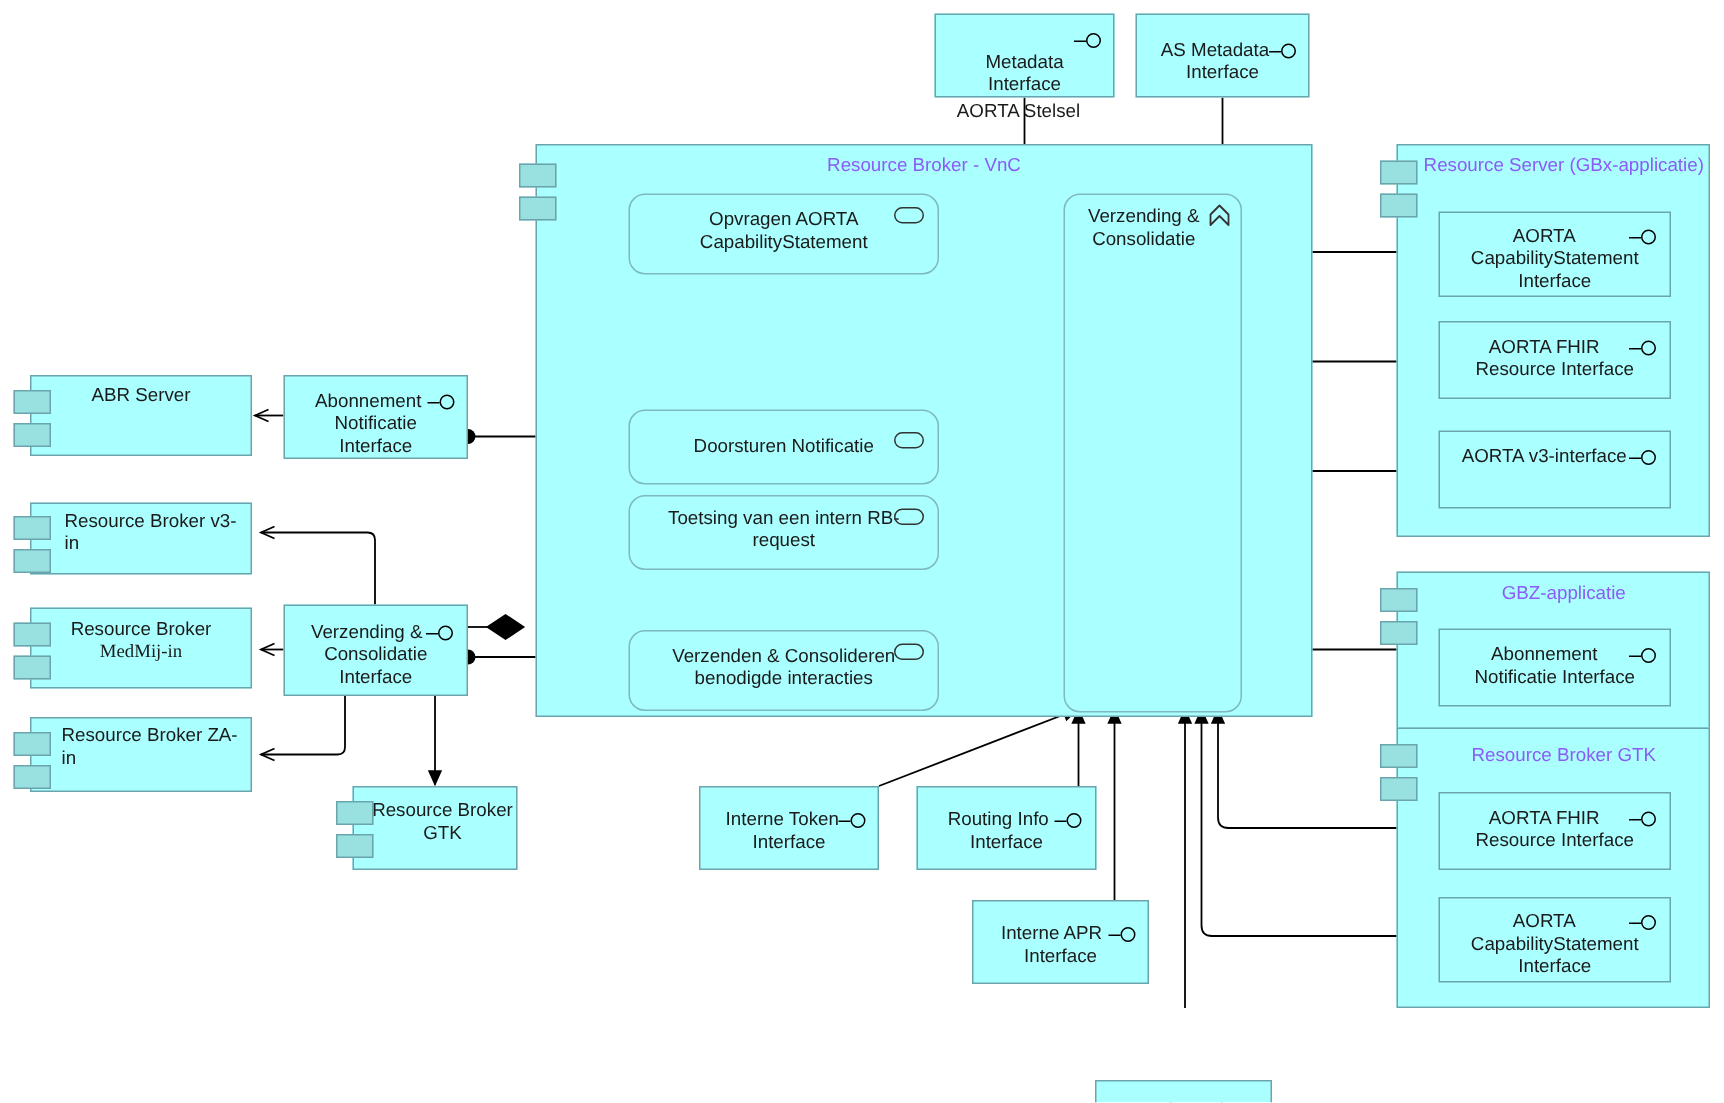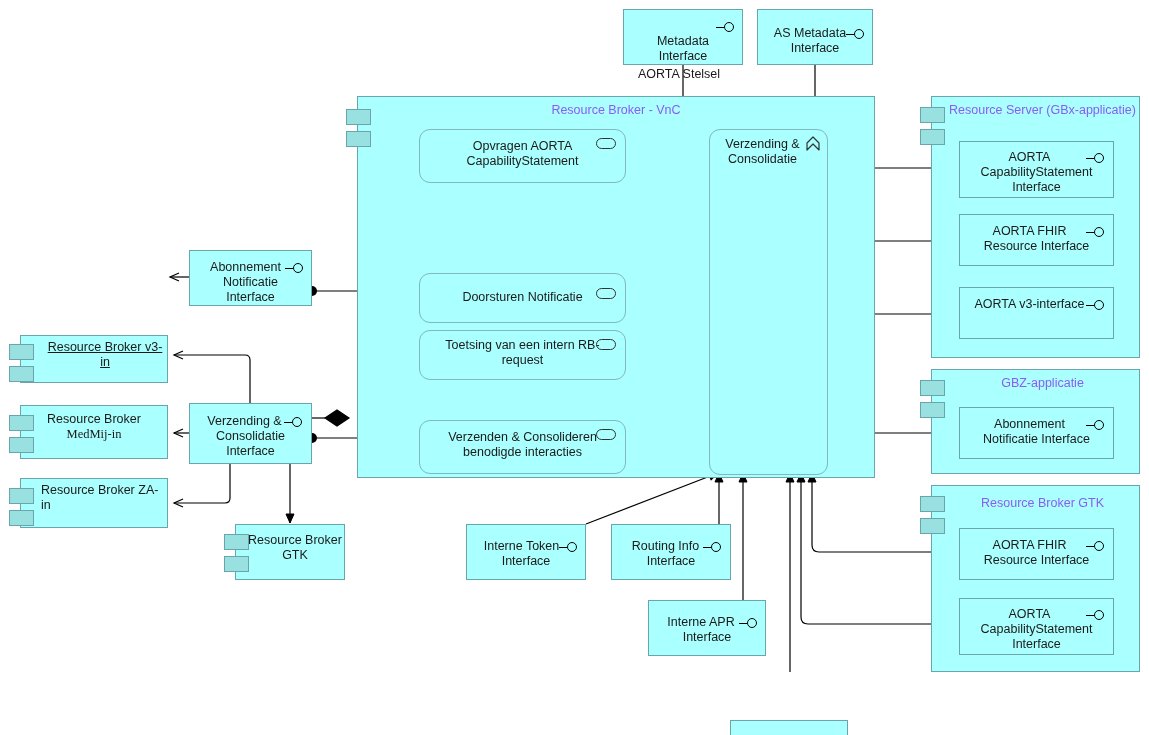--- a/index.html
+++ b/index.html
@@ -153,25 +153,30 @@
 
     <div class="svc" style="position:absolute;left:351px;top:32px;width:117px;height:344px;">
       <div class="lbl" style="top:7px;left:-12px;">Verzending &amp;</div>
       <div class="lbl" style="top:22px;left:-12px;">Consolidatie</div>
       <svg class="g-fun" style="left:95px;top:6px;" viewBox="0 0 16 15">
         <path d="M2,14 L2,7 L8,1 L14,7 L14,14 L8,8 Z" fill="none" stroke="#333" stroke-width="1.2" stroke-linejoin="round"></path>
       </svg>
     </div>
   </div>
 
+  <div class="node comp" style="left:20px;top:250px;width:148px;height:54px;">
+    <div class="tab t1" style="top:9px;"></div>
+    <div class="tab t2" style="top:31px;"></div>
+    <div class="lbl" style="top:5px;">ABR Server</div>
+  </div>
 
   <div class="node comp" style="left:20px;top:335px;width:148px;height:48px;">
     <div class="tab t1" style="top:8px;"></div>
     <div class="tab t2" style="top:30px;"></div>
-    <div class="lbl" style="top:4px;left:22px;text-align:center;text-decoration:underline;">Resource Broker v3-in</div>
+    <div class="lbl" style="top:4px;left:22px;text-align:left;">Resource Broker v3-in</div>
   </div>
 
   <div class="node comp" style="left:20px;top:405px;width:148px;height:54px;">
     <div class="tab t1" style="top:9px;"></div>
     <div class="tab t2" style="top:31px;"></div>
     <div class="lbl" style="top:6px;">Resource Broker</div>
     <div class="lbl" style="top:21px;font-family:Liberation Serif, serif;">MedMij-in</div>
   </div>
 
   <div class="node comp" style="left:20px;top:478px;width:148px;height:50px;">
@@ -269,21 +274,21 @@
 
     <div class="node iface" style="left:27px;top:190px;width:155px;height:52px;">
       <div class="lbl" style="top:9px;left:-14px;">AORTA v3-interface</div>
       <div class="lolli" style="left:126px;top:12px;">
           <div class="stem"></div>
           <div class="ball"></div>
         </div>
     </div>
   </div>
 
-  <div class="node grp" style="left:931px;top:369px;width:209px;height:105px;">
+  <div class="node grp" style="left:931px;top:381px;width:209px;height:105px;">
     <div class="tab t1" style="top:10px;"></div>
     <div class="tab t2" style="top:32px;"></div>
     <div class="ttl" style="top:6px;left:14px;">GBZ-applicatie</div>
 
     <div class="node iface" style="left:27px;top:37px;width:155px;height:52px;">
       <div class="lbl" style="top:9px;left:-14px;">Abonnement</div>
       <div class="lbl" style="top:24px;">Notificatie Interface</div>
       <div class="lolli" style="left:126px;top:12px;">
           <div class="stem"></div>
           <div class="ball"></div>

